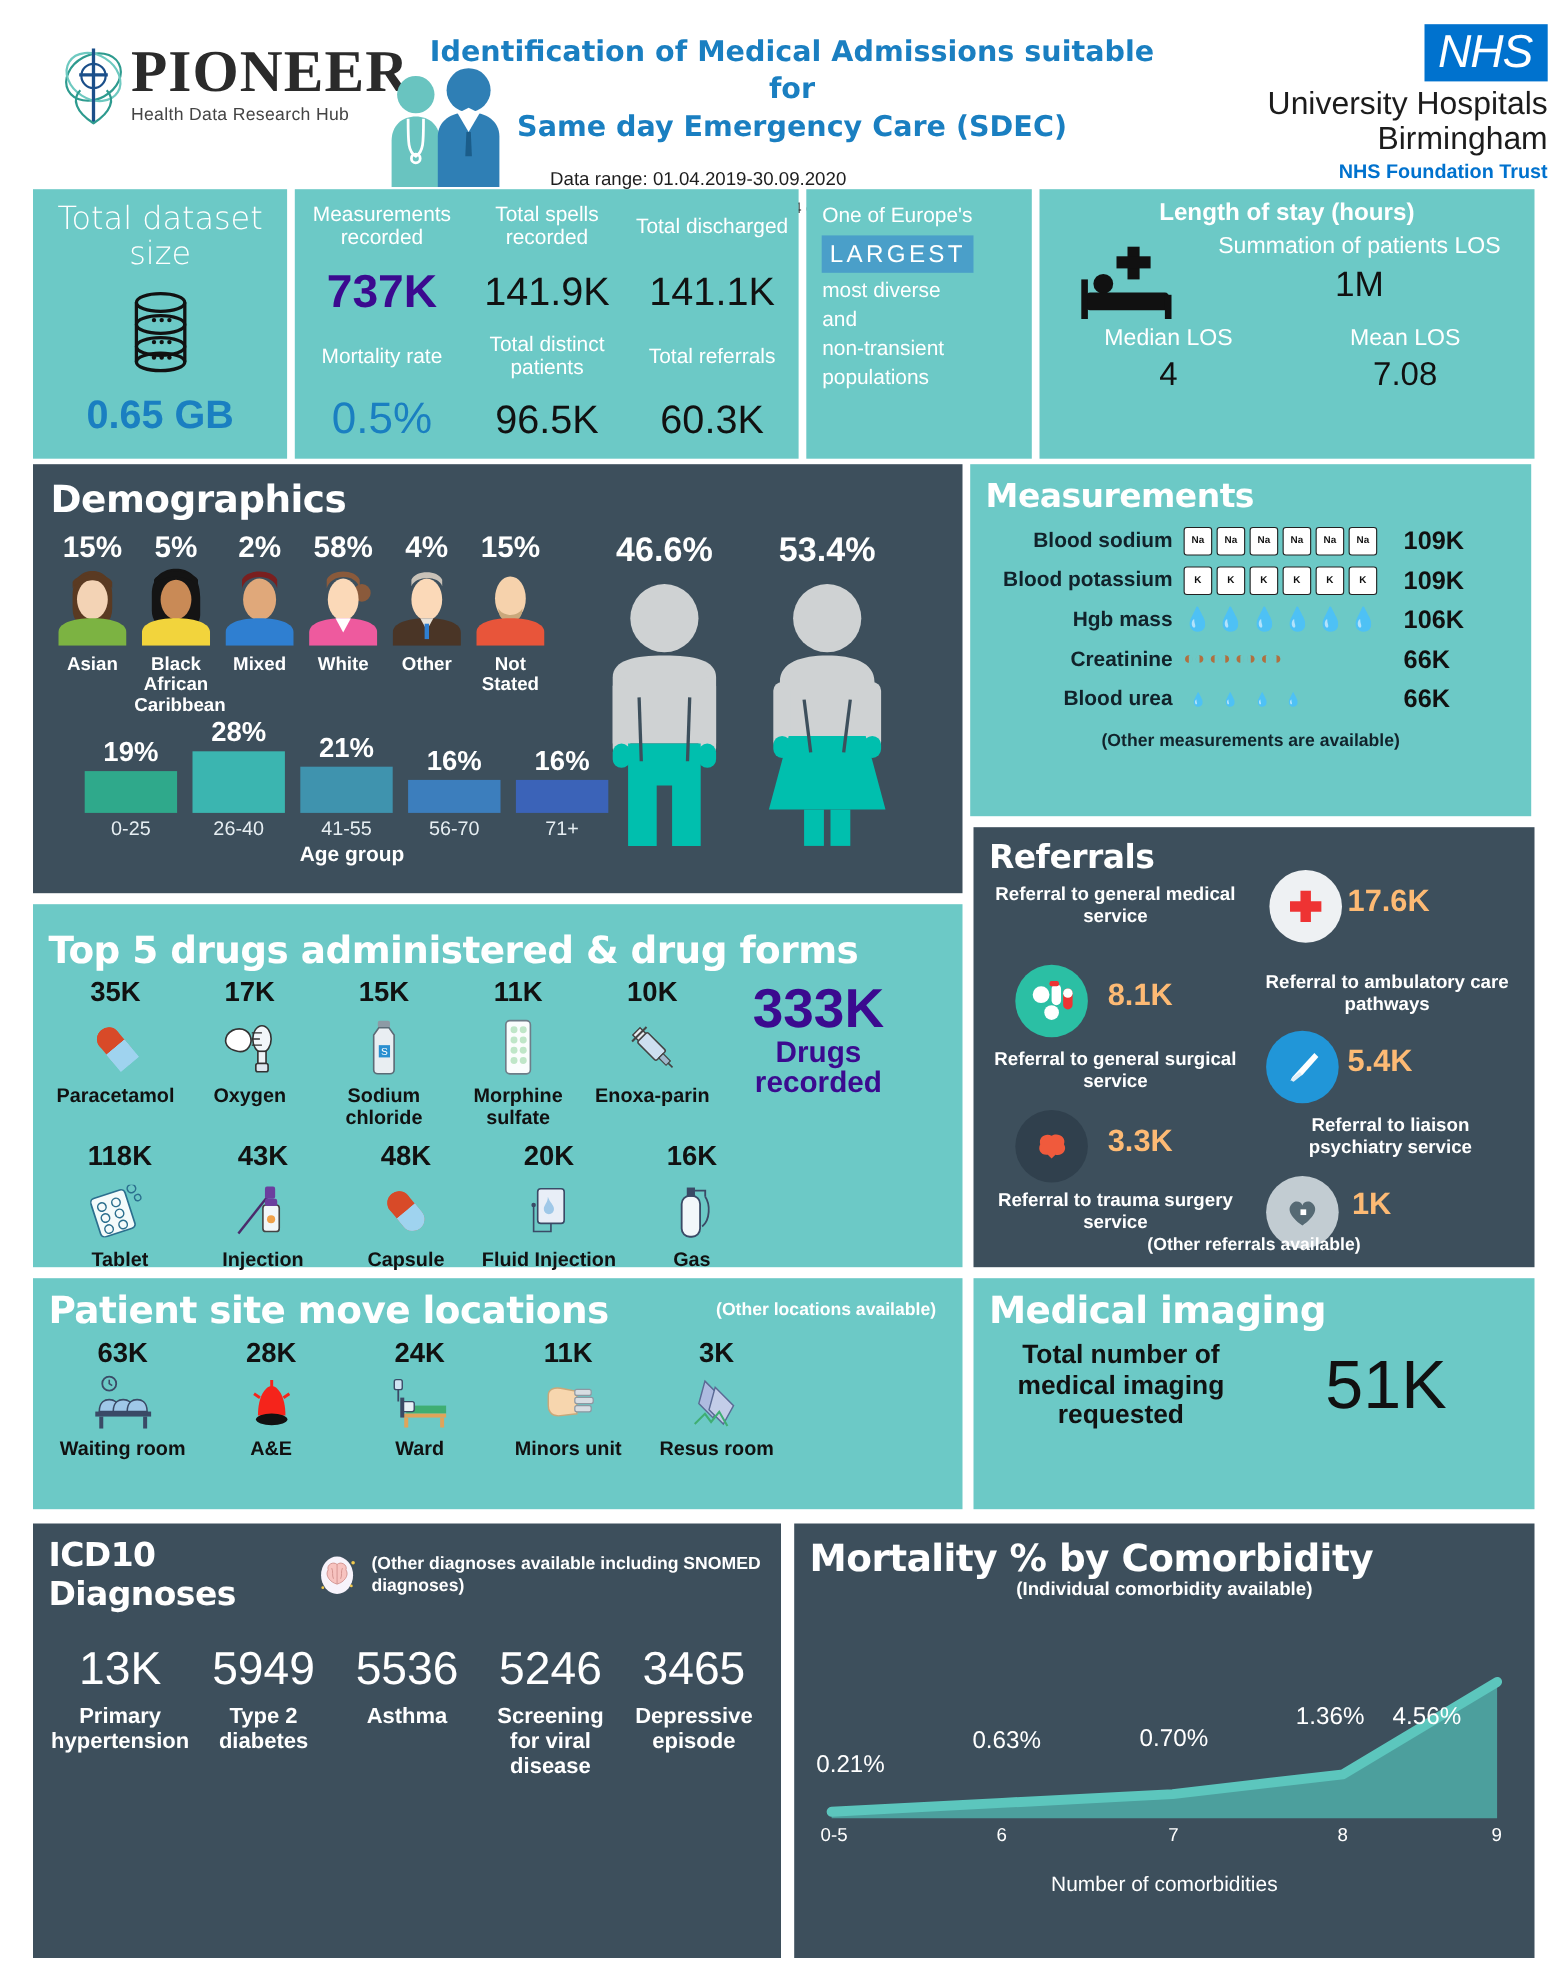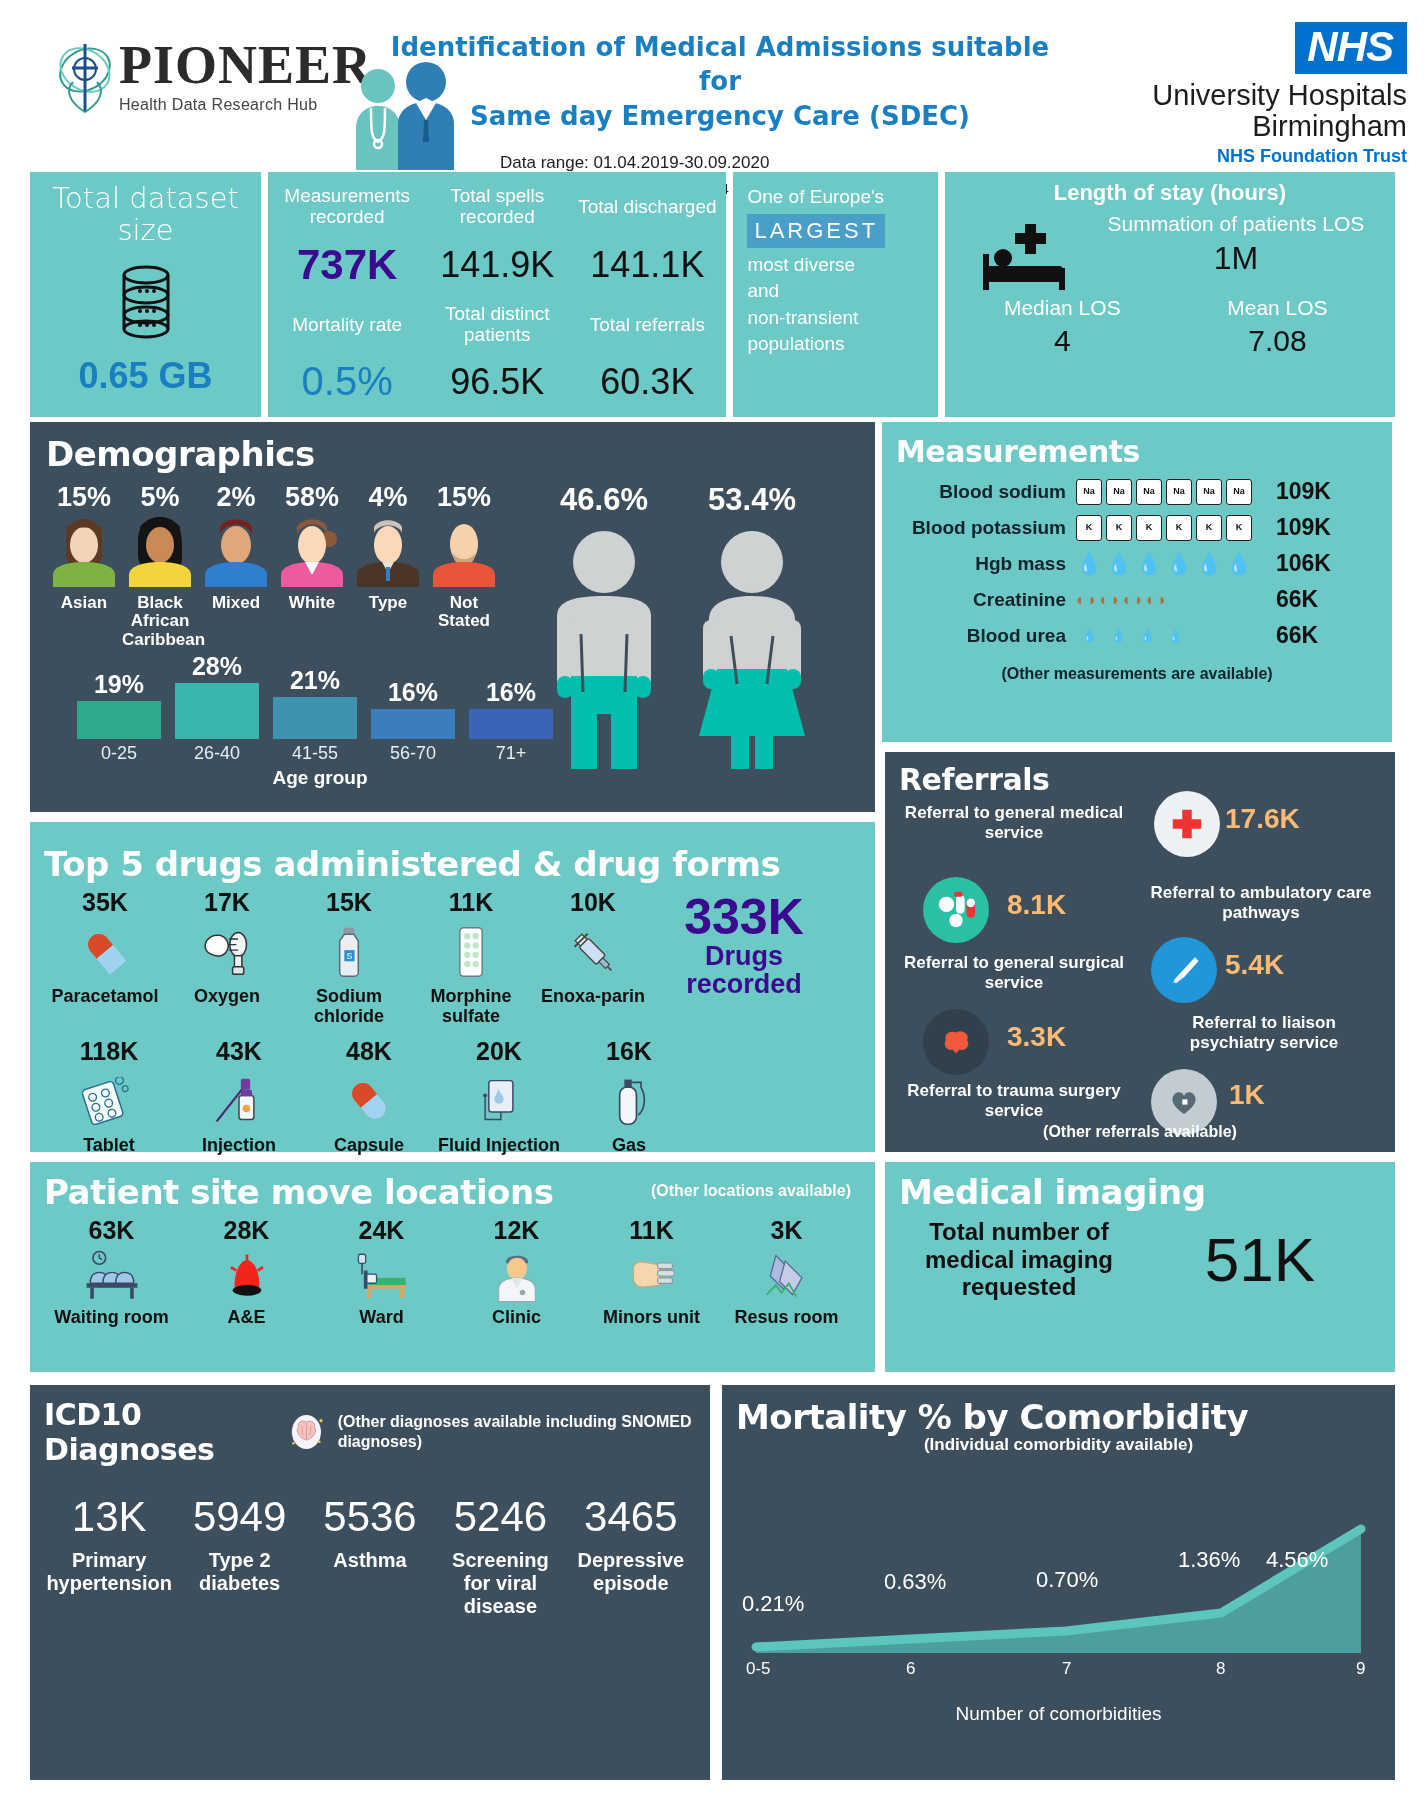--- a/index.html
+++ b/index.html
@@ -20,21 +20,21 @@
   .pioneer-sub { font-size: 16px; color: #444; margin-top: 4px; letter-spacing: 0.3px; }
 
   .docs-img { position: absolute; left: 330px; top: 58px; width: 150px; height: 112px; }
 
   .title-block { position: absolute; left: 370px; top: 30px; width: 700px; text-align: center; }
   .main-title { color: #1a7fc1; font-size: 26px; font-weight: bold; line-height: 1.32; font-family: "DejaVu Sans", sans-serif; }
   .data-range { color: #1d1d1d; font-size: 17px; margin-top: 20px; text-align: left; padding-left: 130px; }
   .other-dates { color: #1d1d1d; font-size: 14px; margin-top: 8px; text-align: left; padding-left: 130px; }
 
   .nhs-block { position: absolute; right: 18px; top: 22px; text-align: right; }
-  .nhs-logo { background: #0072ce; color: #fff; font-style: italic; font-weight: bold; font-size: 42px; letter-spacing: -1px; display: inline-block; padding: 1px 14px 3px 12px; font-family: "Liberation Sans", sans-serif; }
+  .nhs-logo { background: #0072ce; color: #fff; font-style: italic; font-weight: normal; font-size: 42px; letter-spacing: -1px; display: inline-block; padding: 1px 14px 3px 12px; font-family: "Liberation Sans", sans-serif; }
   .uhb-1 { font-size: 29px; color: #1c1c1c; line-height: 1.08; margin-top: 6px; }
   .uhb-2 { font-size: 29px; color: #1c1c1c; line-height: 1.08; }
   .uhb-3 { font-size: 18px; color: #0072ce; font-weight: bold; margin-top: 3px; }
 
   
   .stats-row { position: absolute; left: 30px; top: 172px; width: 1365px; height: 245px; display: flex; gap: 7px; }
   .panel { background: #6cc9c6; }
   .p-dataset { width: 232px; padding: 10px 8px 0; text-align: center; }
   .p-dataset .lbl { color: #fff; font-size: 29px; font-weight: 300; line-height: 1.12; font-family: "DejaVu Sans", sans-serif; }
   .db-icon { margin: 14px auto 10px; width: 70px; height: 80px; }
@@ -328,21 +328,21 @@
     </div>
     <div class="eth-item">
       <div class="eth-pct">4%</div>
       <svg class="eth-av" viewBox="0 0 62 72">
         <ellipse cx="31" cy="30" rx="14" ry="19" fill="#fbd9b8"></ellipse>
         <path d="M17 18 C21 8 42 8 45 18 L45 12 C41 3 21 3 17 12 Z" fill="#c9c2b8"></path>
         <path d="M0 72 L0 60 C0 52 12 47 31 47 C50 47 62 52 62 60 L62 72 Z" fill="#4a3526"></path>
         <path d="M25 47 L31 58 L37 47 Z" fill="#e8e2d8"></path>
         <rect x="29" y="52" width="4" height="14" fill="#2f7fd1"></rect>
       </svg>
-      <div class="eth-lbl">Type</div>
+      <div class="eth-lbl">Other</div>
     </div>
     <div class="eth-item">
       <div class="eth-pct">15%</div>
       <svg class="eth-av" viewBox="0 0 62 72">
         <ellipse cx="31" cy="29" rx="14" ry="20" fill="#f6d2ac"></ellipse>
         <path d="M20 38 C24 46 38 46 42 38 C42 46 38 50 31 50 C24 50 20 46 20 38 Z" fill="#c9a87c"></path>
         <path d="M0 72 L0 60 C0 52 12 47 31 47 C50 47 62 52 62 60 L62 72 Z" fill="#e8553a"></path>
       </svg>
       <div class="eth-lbl">Not Stated</div>
     </div>
@@ -757,33 +757,20 @@
           <rect x="14" y="26" width="12" height="10" rx="2" fill="#e8f1f7" stroke="#3a4a66" stroke-width="1.4"></rect>
           <rect x="14" y="38" width="44" height="4" fill="#e0a45a"></rect>
           <rect x="16" y="42" width="4" height="10" fill="#e0a45a"></rect>
           <rect x="52" y="42" width="4" height="10" fill="#e0a45a"></rect>
           <rect x="12" y="22" width="4" height="20" fill="#3a4a66"></rect>
         </svg>
       </div>
       <div class="sm-lbl">Ward</div>
     </div>
     <div class="sm-item">
-      <div class="sm-num">12K</div>
-      <div class="sm-ico">
-        <svg viewBox="0 0 48 56" width="44" height="52">
-          <path d="M12 12 C12 4 36 4 36 12 L36 14 L12 14 Z" fill="#5a6f86"></path>
-          <ellipse cx="24" cy="20" rx="11" ry="12" fill="#f5c98b"></ellipse>
-          <path d="M4 56 L4 42 C4 34 14 30 24 30 C34 30 44 34 44 42 L44 56 Z" fill="#f3f6f8" stroke="#9aa7b2" stroke-width="1.2"></path>
-          <path d="M18 30 L24 42 L30 30" fill="#dfe6ec"></path>
-          <circle cx="30" cy="46" r="3" fill="#9aa7b2"></circle>
-        </svg>
-      </div>
-      <div class="sm-lbl">Clinic</div>
-    </div>
-    <div class="sm-item">
       <div class="sm-num">11K</div>
       <div class="sm-ico">
         <svg viewBox="0 0 56 48" width="52" height="46">
           <path d="M8 16 C8 10 14 8 20 9 L36 12 L36 34 L18 36 C10 36 8 30 8 26 Z" fill="#f7d6ae" stroke="#c9a87a" stroke-width="1.4"></path>
           <rect x="34" y="10" width="16" height="6" rx="2" fill="#d8dde2" stroke="#8d98a2" stroke-width="1.2"></rect>
           <rect x="34" y="18" width="18" height="6" rx="2" fill="#d8dde2" stroke="#8d98a2" stroke-width="1.2"></rect>
           <rect x="34" y="26" width="16" height="6" rx="2" fill="#d8dde2" stroke="#8d98a2" stroke-width="1.2"></rect>
         </svg>
       </div>
       <div class="sm-lbl">Minors unit</div>

